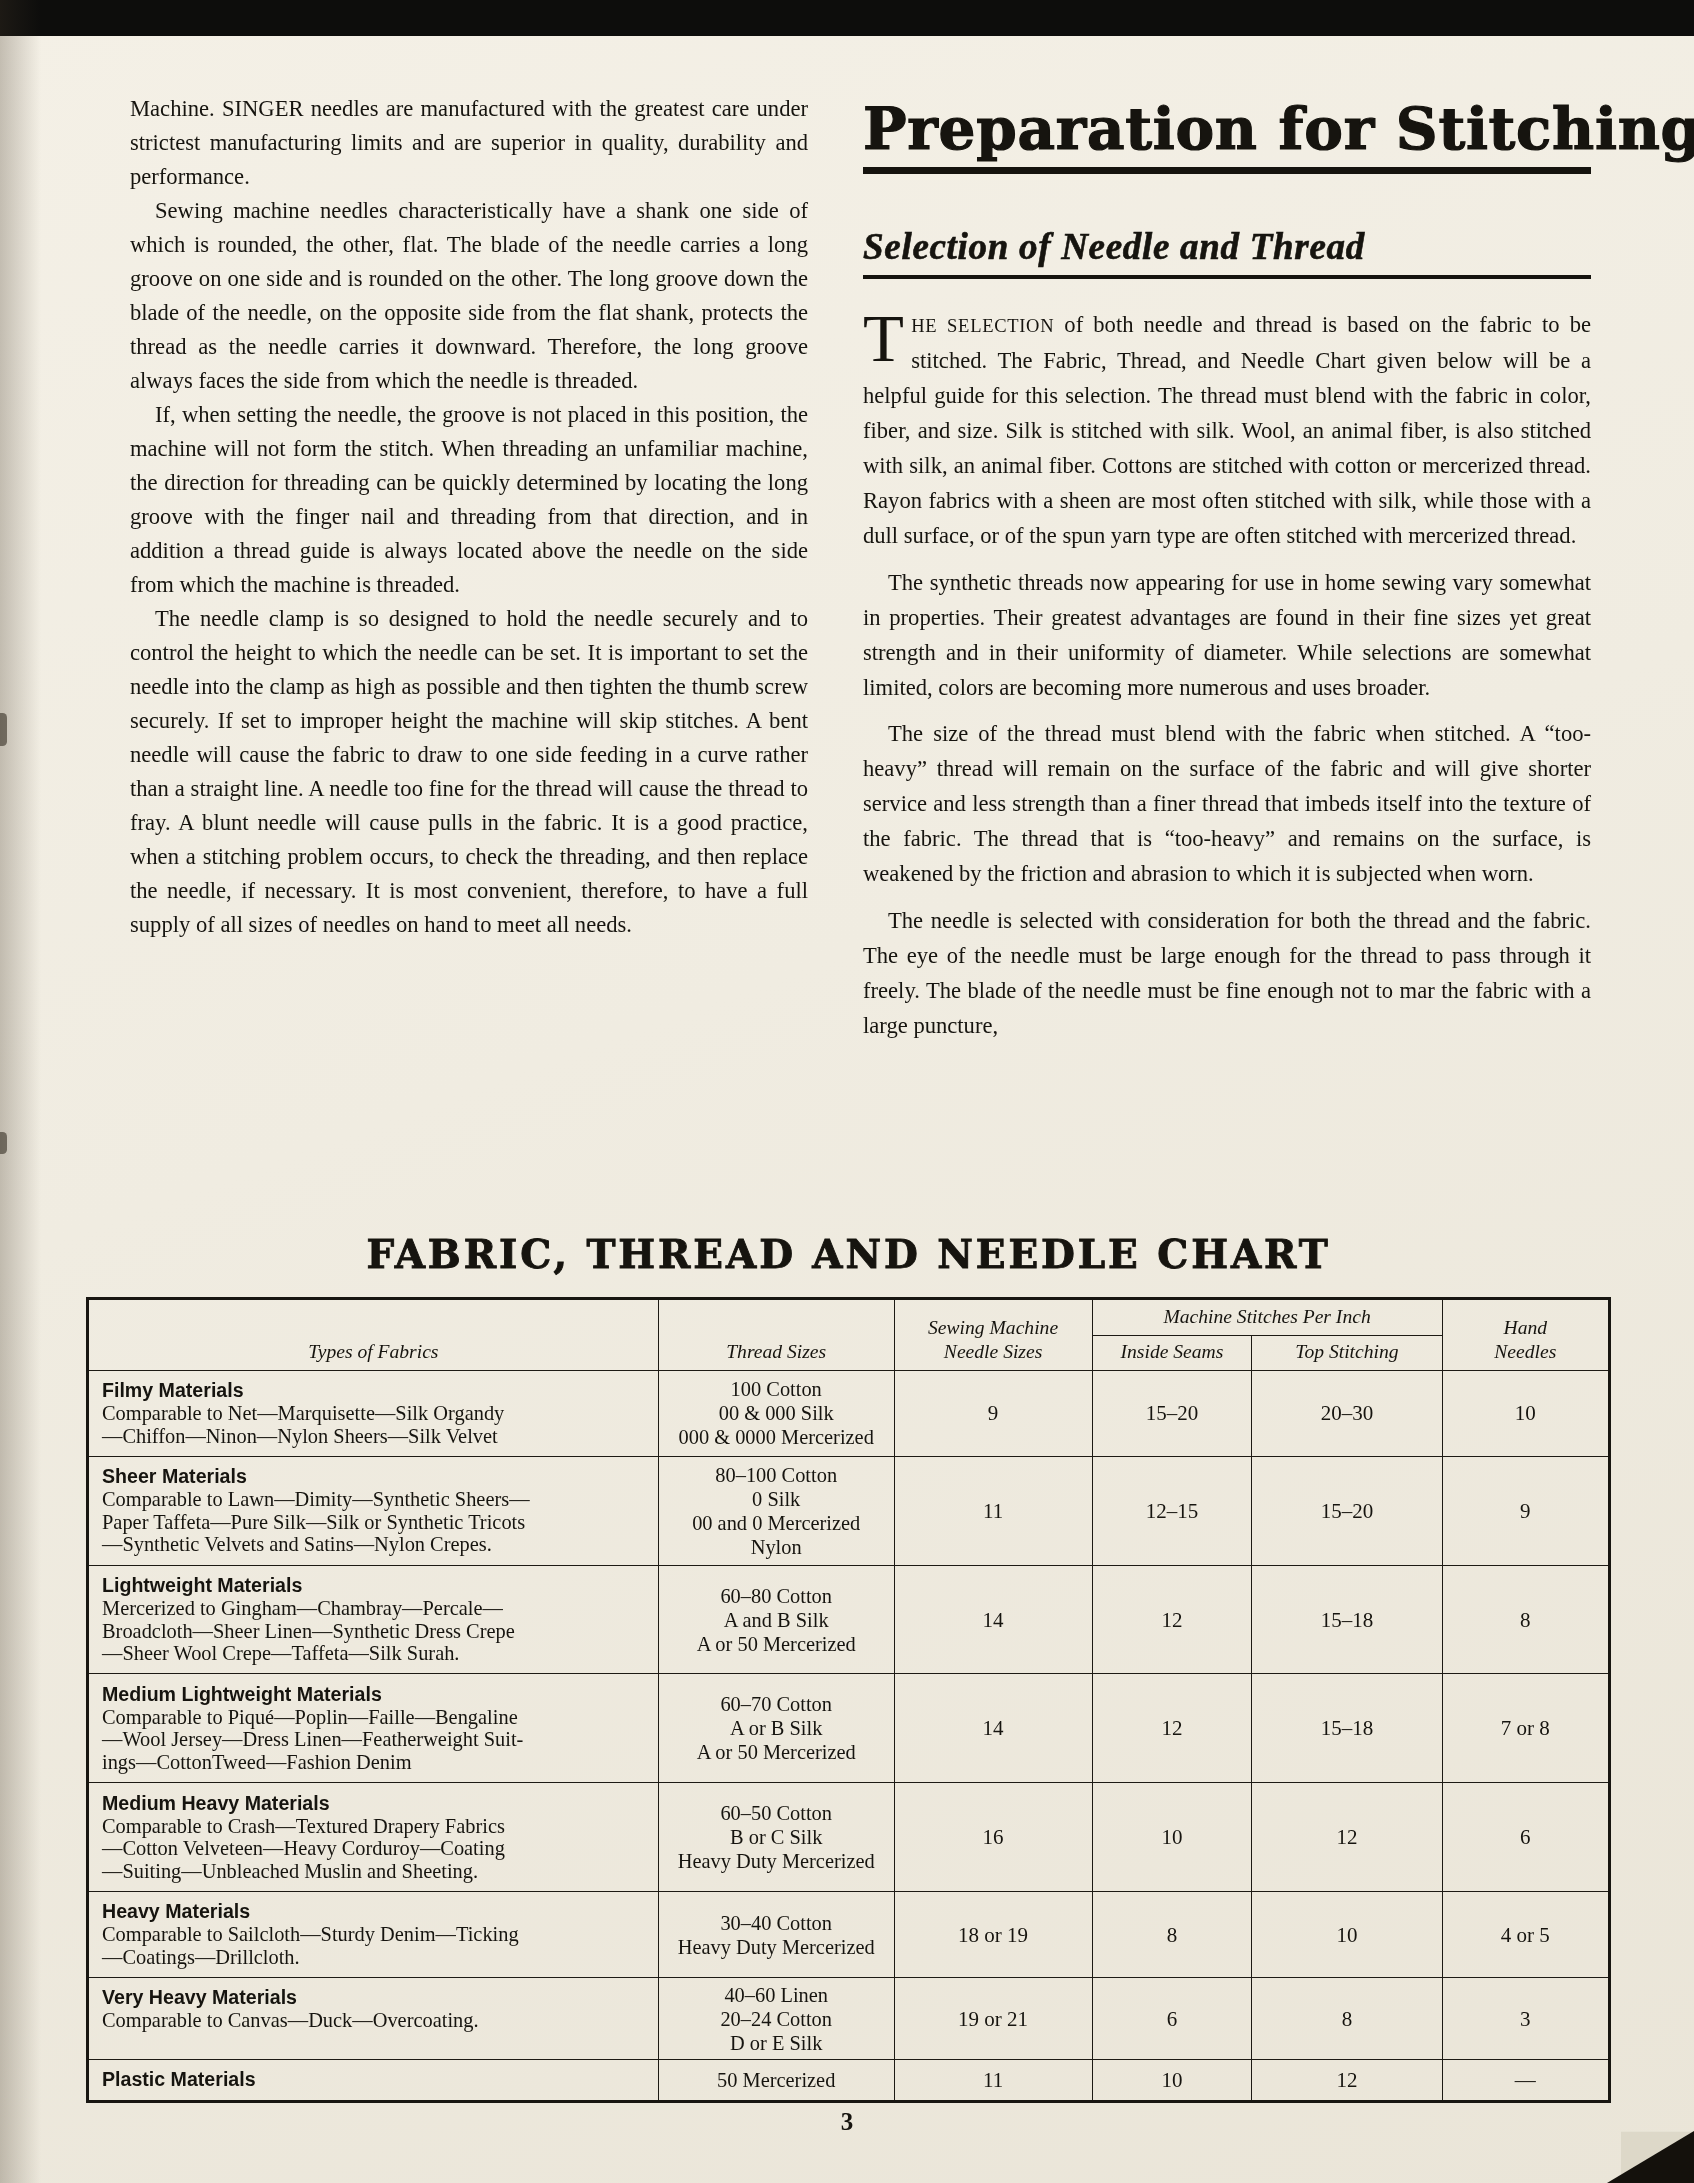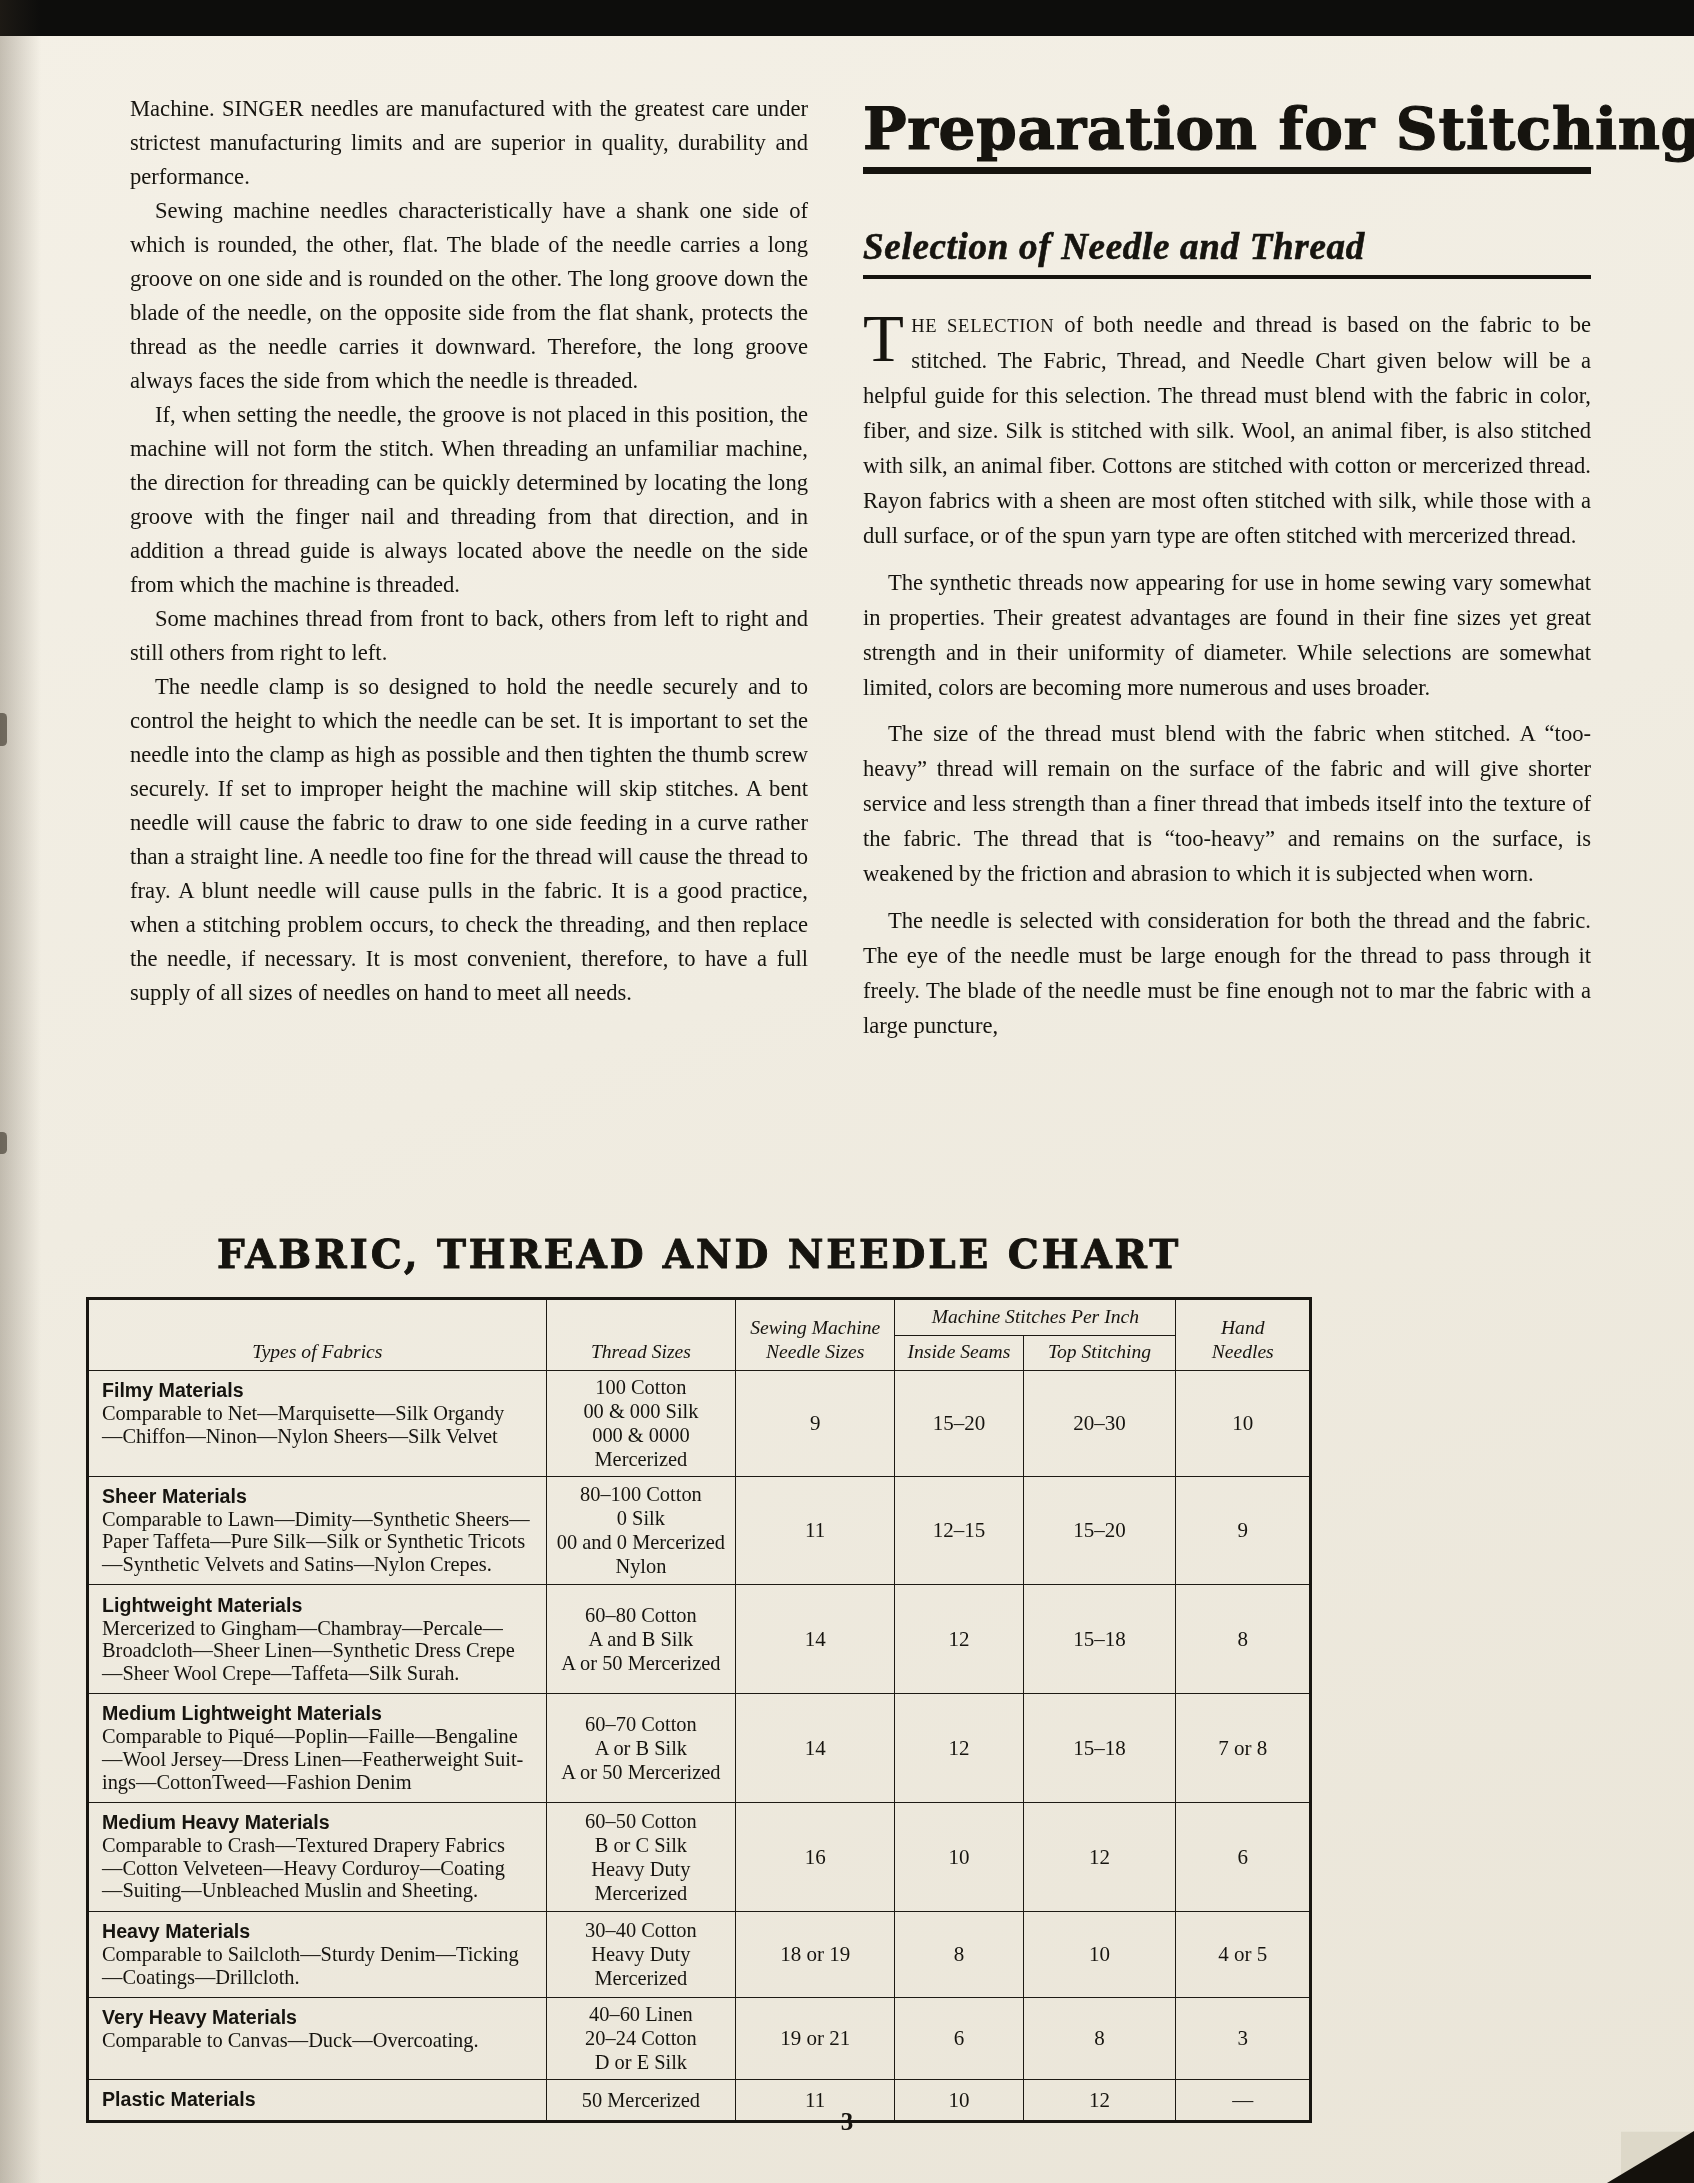--- a/index.html
+++ b/index.html
@@ -80,21 +80,21 @@
   .dropcap {
     float: left;
     font-size: 67px;
     line-height: 57px;
     padding: 2.9px 7.3px 0 0;
     font-family: "Liberation Serif", serif;
   }
   .leadcaps { font-size: 0.82em; letter-spacing: 0.7px; }
 
   
-  .chart-sec { position: absolute; left: 86px; top: 1231px; width: 1226px; }
+  .chart-sec { position: absolute; left: 86px; top: 1231px; width: 1525px; }
   .chart-title {
     text-align: center;
     font-family: "DejaVu Serif", serif;
     font-weight: bold;
     font-size: 39px;
     letter-spacing: 2.9px;
     -webkit-text-stroke: 0.9px #15130e;
     margin-bottom: 20.4px;
   }
   table.fchart {
@@ -151,21 +151,20 @@
 <div class="page">
   <div class="topbar"></div>
   <div class="edge-shadow"></div>
   <div class="edge-mark m1"></div>
   <div class="edge-mark m2"></div>
 
   <div class="left-col">
     <p class="body-p no-indent">Machine. SINGER needles are manufactured with the greatest care under strictest manufacturing limits and are superior in quality, durability and performance.</p>
     <p class="body-p">Sewing machine needles characteristically have a shank one side of which is rounded, the other, flat. The blade of the needle carries a long groove on one side and is rounded on the other. The long groove down the blade of the needle, on the opposite side from the flat shank, protects the thread as the needle carries it downward. Therefore, the long groove always faces the side from which the needle is threaded.</p>
     <p class="body-p">If, when setting the needle, the groove is not placed in this position, the machine will not form the stitch. When threading an unfamiliar machine, the direction for threading can be quickly determined by locating the long groove with the finger nail and threading from that direction, and in addition a thread guide is always located above the needle on the side from which the machine is threaded.</p>
-    <p class="body-p">Some machines thread from front to back, others from left to right and still others from right to left.</p>
     <p class="body-p">The needle clamp is so designed to hold the needle securely and to control the height to which the needle can be set. It is important to set the needle into the clamp as high as possible and then tighten the thumb screw securely. If set to improper height the machine will skip stitches. A bent needle will cause the fabric to draw to one side feeding in a curve rather than a straight line. A needle too fine for the thread will cause the thread to fray. A blunt needle will cause pulls in the fabric. It is a good practice, when a stitching problem occurs, to check the threading, and then replace the needle, if necessary. It is most convenient, therefore, to have a full supply of all sizes of needles on hand to meet all needs.</p>
   </div>
 
   <div class="right-col">
     <h1 class="main-title">Preparation for Stitching</h1>
     <div class="title-rule"></div>
     <h2 class="sub-title">Selection of Needle and Thread</h2>
     <div class="sub-rule"></div>
     <p class="body-p lead-p"><span class="dropcap">T</span><span class="leadcaps">HE SELECTION</span><span> of both needle and thread is based on the fabric to be stitched. The Fabric, Thread, and Needle Chart given below will be a helpful guide for this selection. The thread must blend with the fabric in color, fiber, and size. Silk is stitched with silk. Wool, an animal fiber, is also stitched with silk, an animal fiber. Cottons are stitched with cotton or mercerized thread. Rayon fabrics with a sheen are most often stitched with silk, while those with a dull surface, or of the spun yarn type are often stitched with mercerized thread.</span></p>
     <p class="body-p">The synthetic threads now appearing for use in home sewing vary somewhat in properties. Their greatest advantages are found in their fine sizes yet great strength and in their uniformity of diameter. While selections are somewhat limited, colors are becoming more numerous and uses broader.</p>

